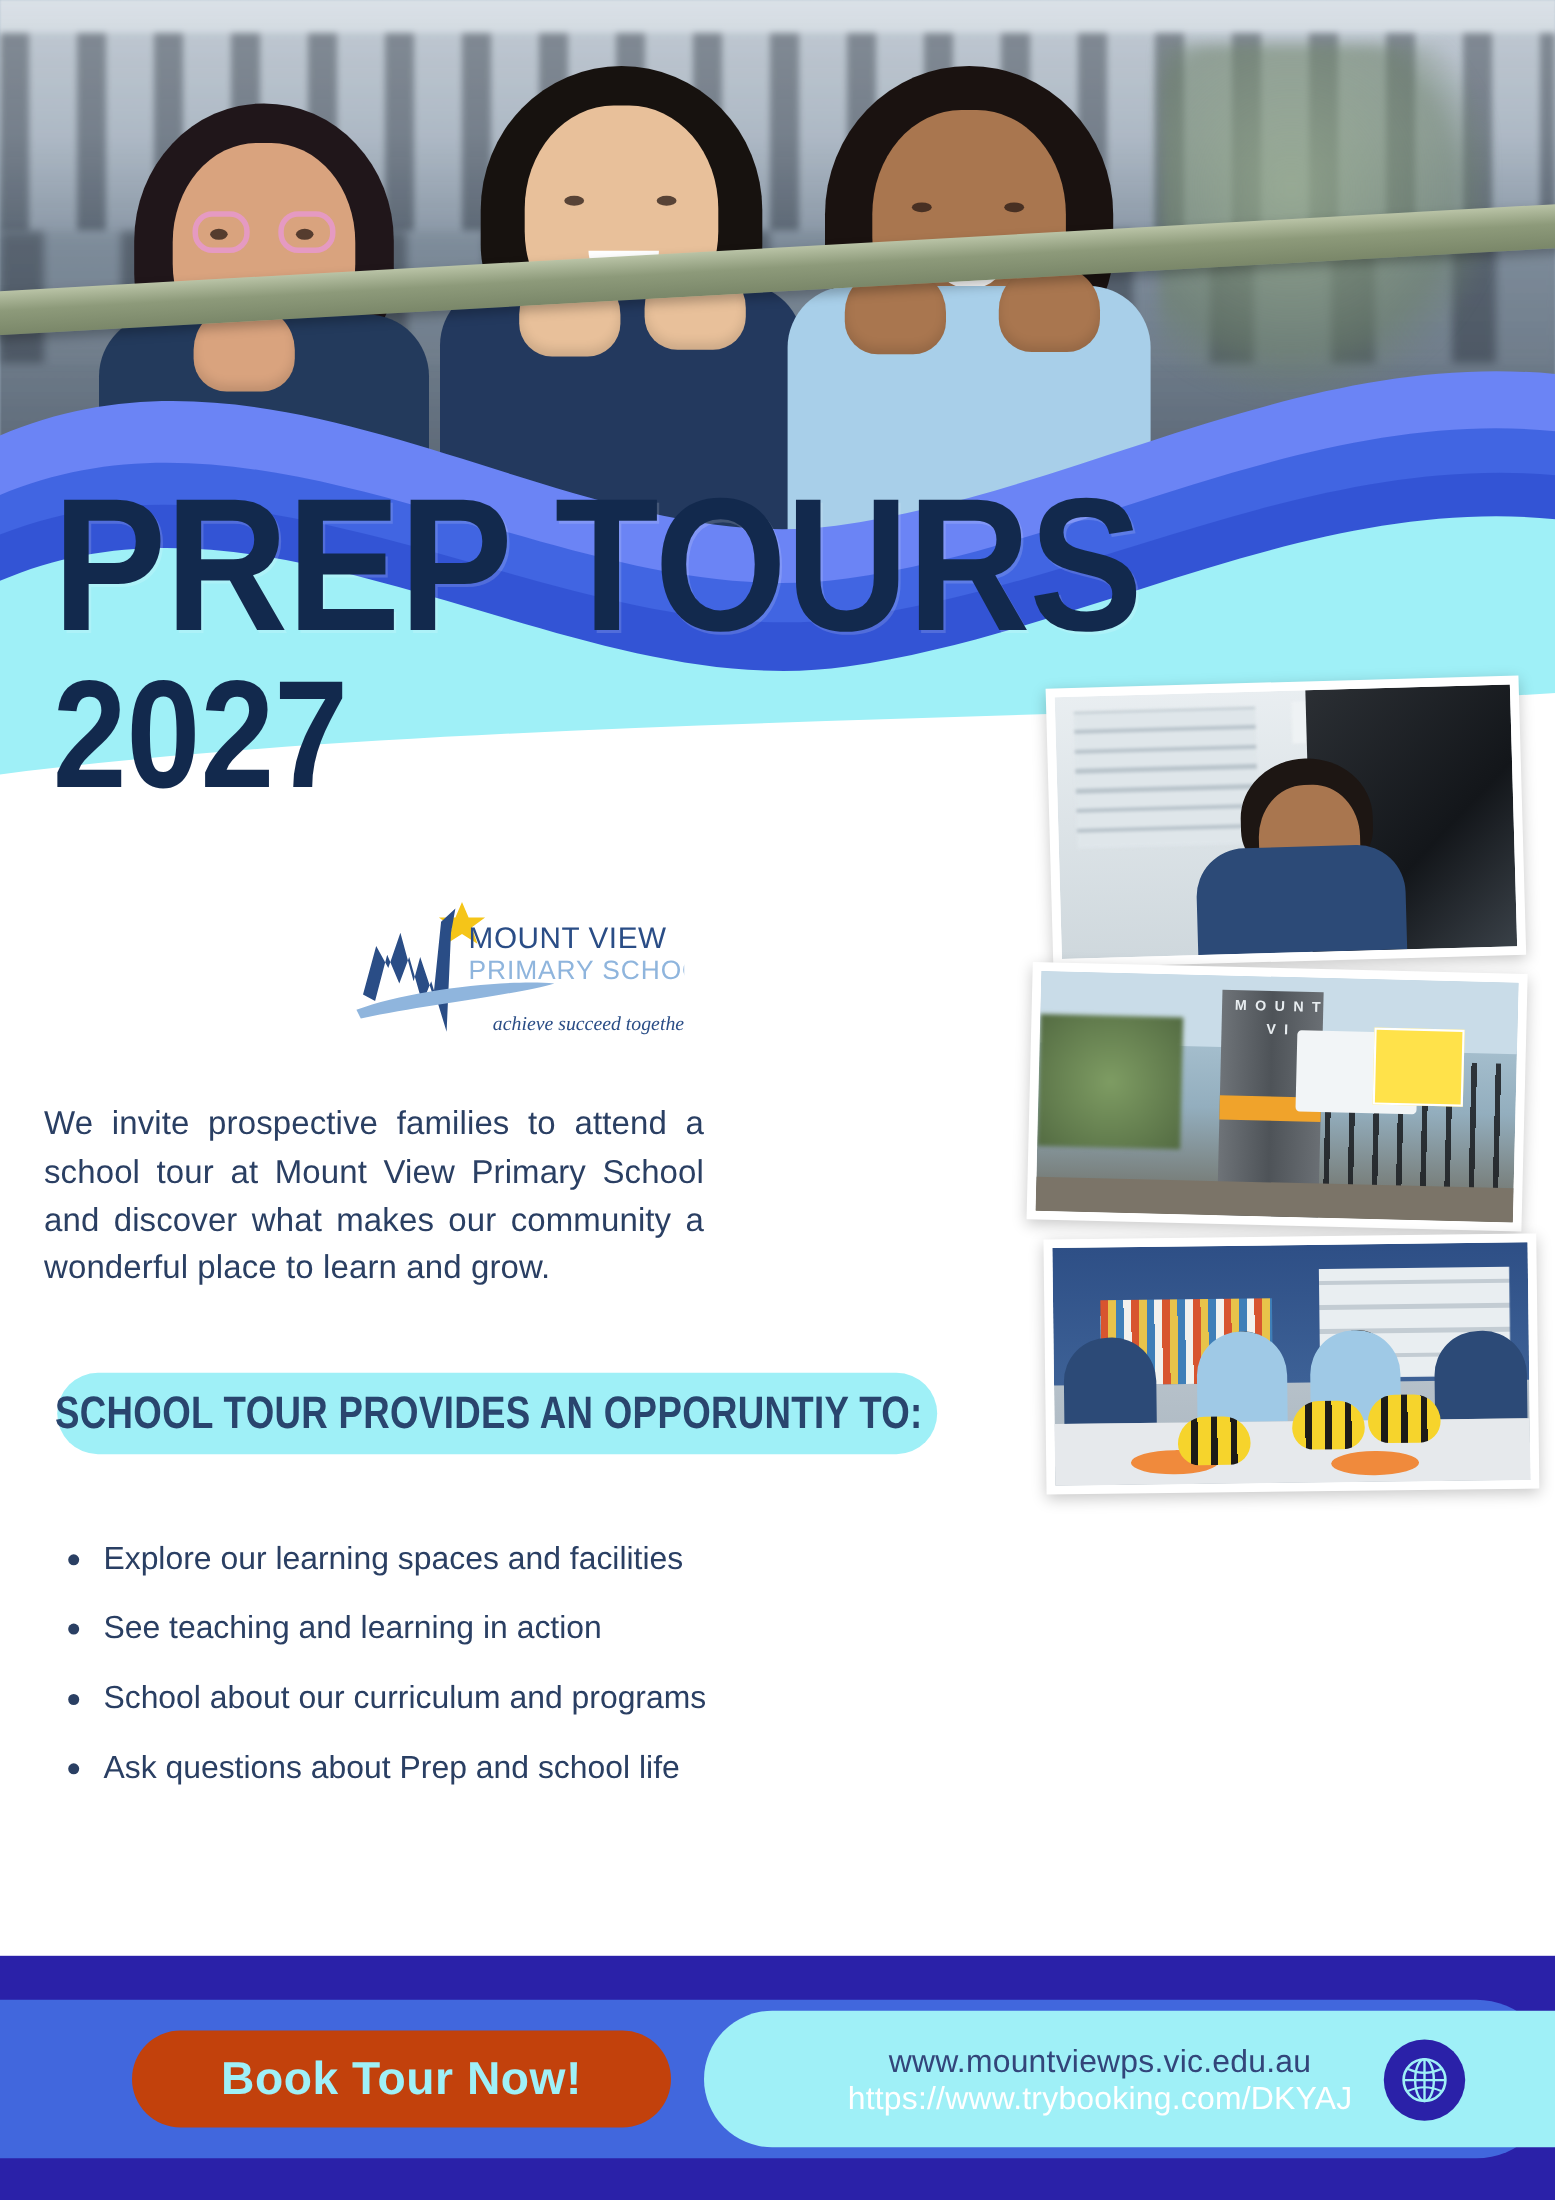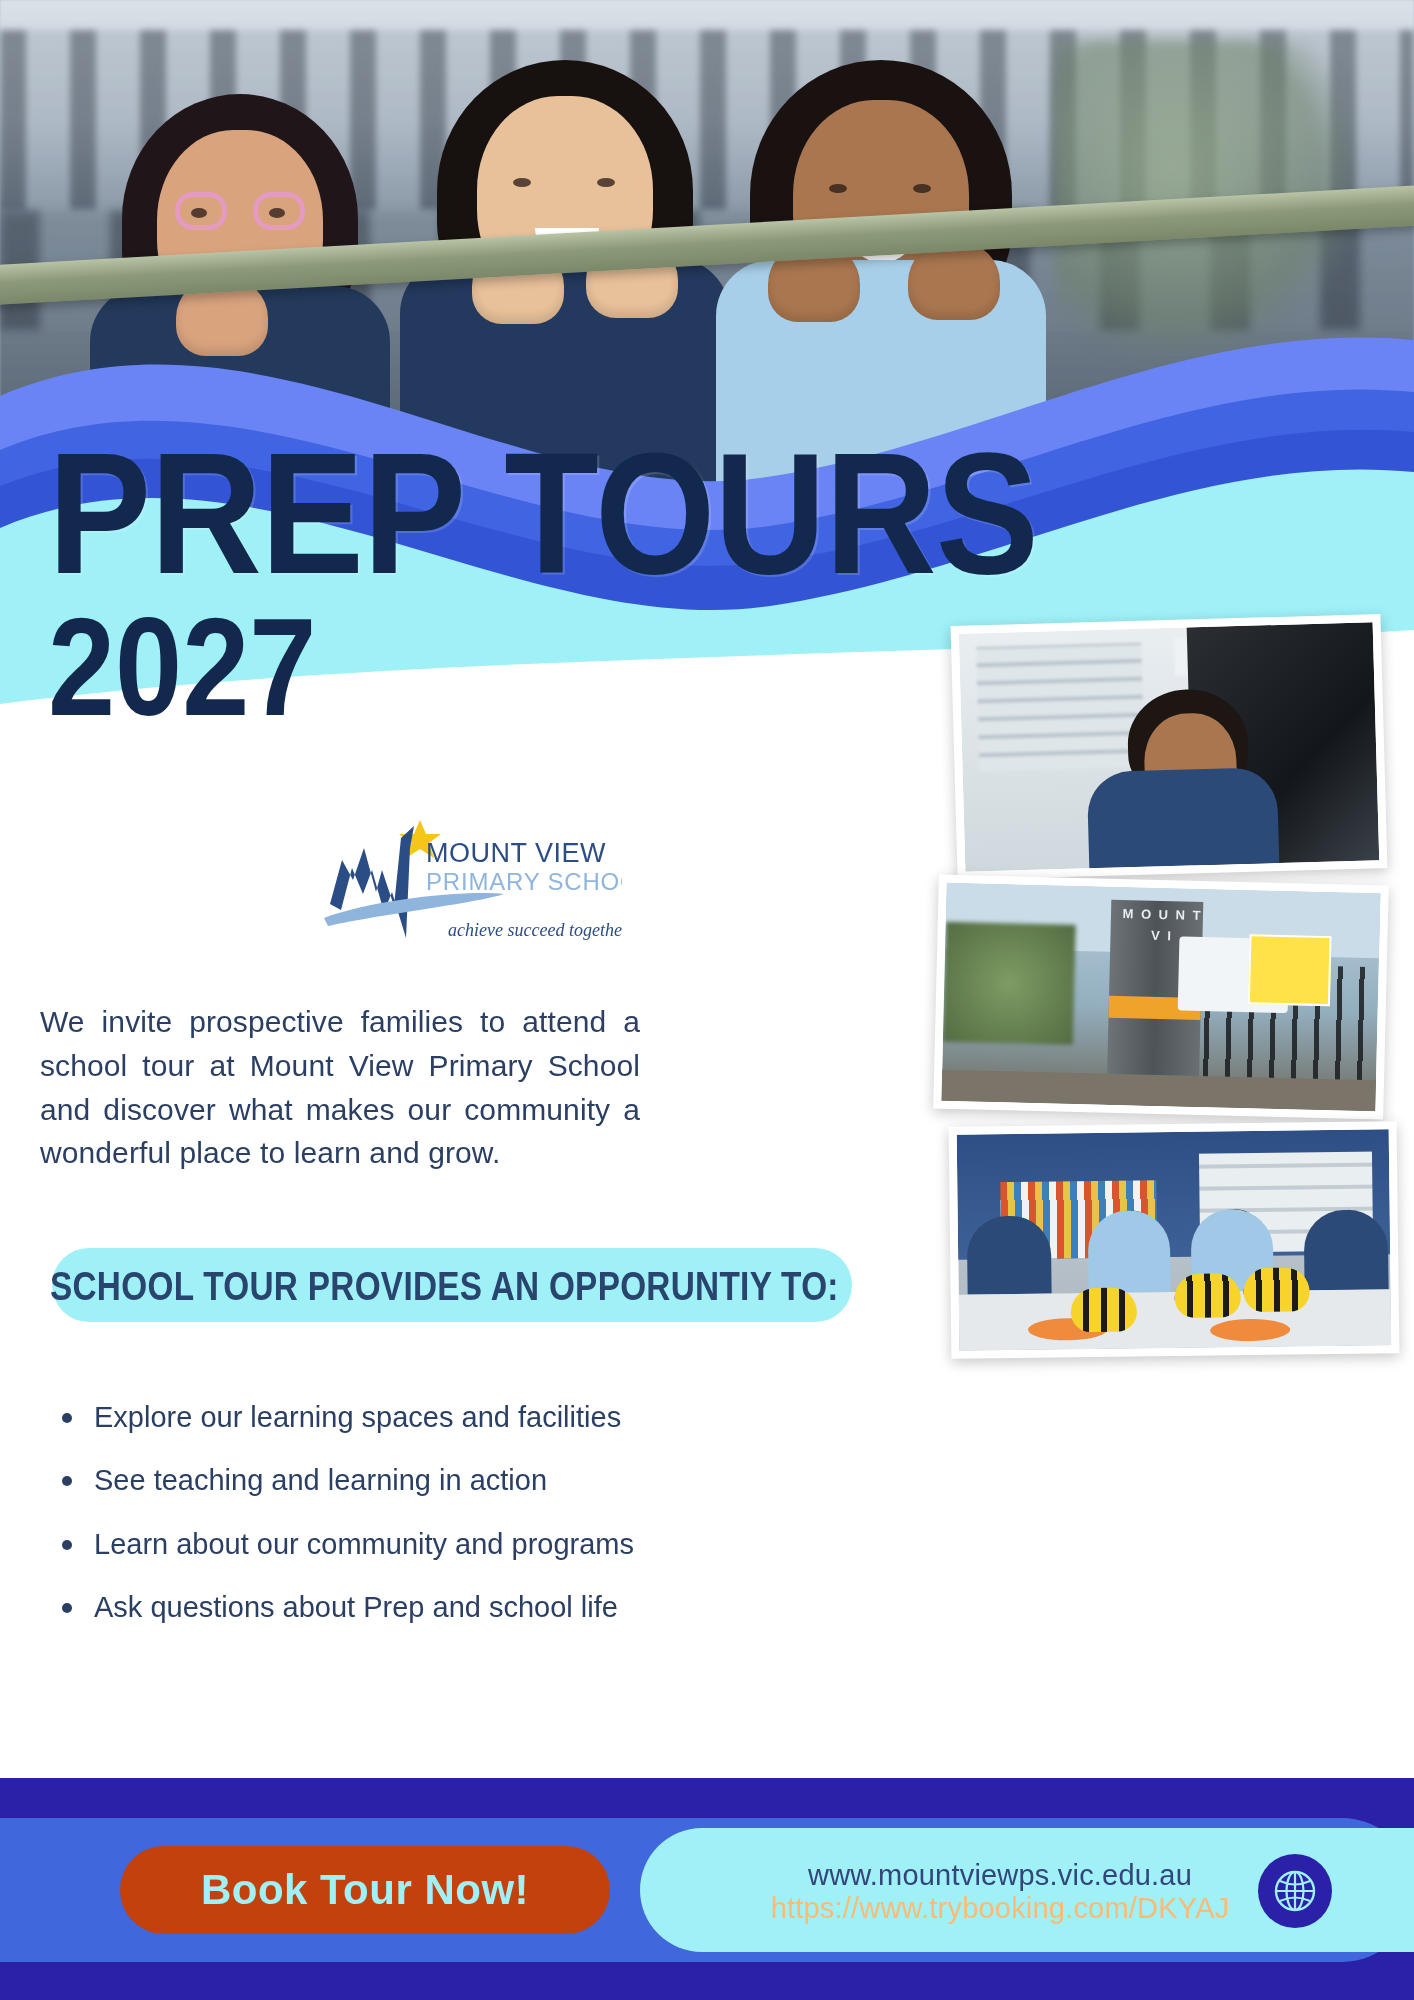--- a/index.html
+++ b/index.html
@@ -255,21 +255,21 @@
     background:#c2410c; border-radius:44px;
     display:flex; align-items:center; justify-content:center;
     color:#9ff0f7; font-size:42px; font-weight:bold; letter-spacing:.5px;
     cursor:pointer;
   }
   .url-block{
     position:absolute; left:690px; top:62px; width:620px; height:104px;
     display:flex; flex-direction:column; align-items:center; justify-content:center;
   }
   .url1{ font-size:29px; color:#33457a; letter-spacing:.2px; }
-  .url2{ font-size:29px; color:#fdba74; letter-spacing:.2px; }
+  .url2{ font-size:29px; color:#ffffff; letter-spacing:.2px; }
   .globe{
     position:absolute; right:82px; top:76px; width:74px; height:74px;
     border-radius:50%; background:#2a21a8;
     display:flex; align-items:center; justify-content:center;
   }
   .globe svg{ display:block; }
 </style>
 </head>
 <body>
 
@@ -350,21 +350,21 @@
   </div>
 
   <p class="intro">We invite prospective families to attend a school tour at Mount View Primary School and discover what makes our community a wonderful place to learn and grow.</p>
 
   <div class="pill"></div>
   <div class="pill-text">SCHOOL TOUR PROVIDES AN OPPORUNTIY TO:</div>
 
   <ul class="bullets">
     <li>Explore our learning spaces and facilities</li>
     <li>See teaching and learning in action</li>
-    <li>Learn about our community and programs</li>
+    <li>School about our curriculum and programs</li>
     <li>Ask questions about Prep and school life</li>
   </ul>
 
   <div class="collage">
 
     <div class="photo p1">
       <div class="inner">
         <div class="ph1">
           <div class="shelf"></div>
           <div class="poster"></div>

